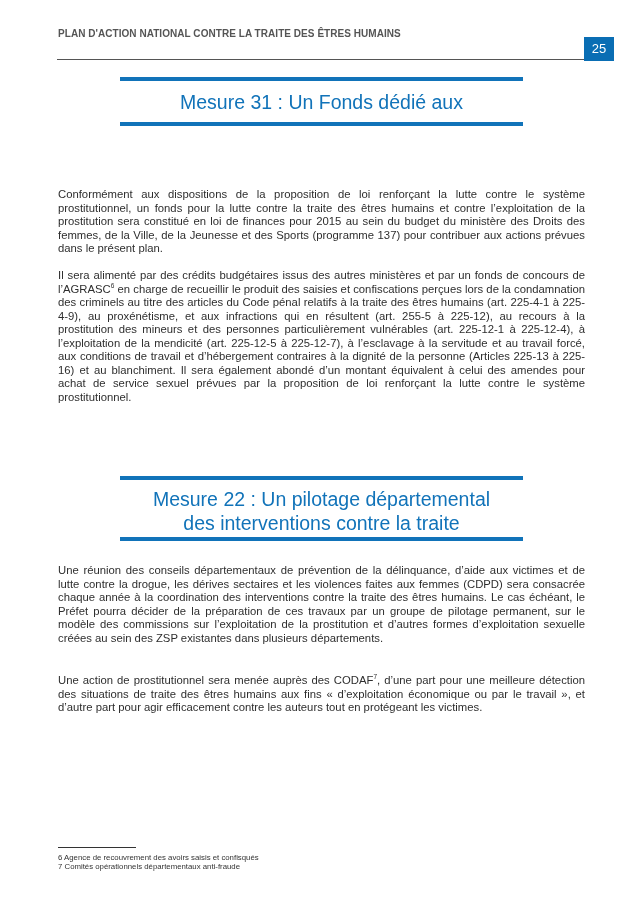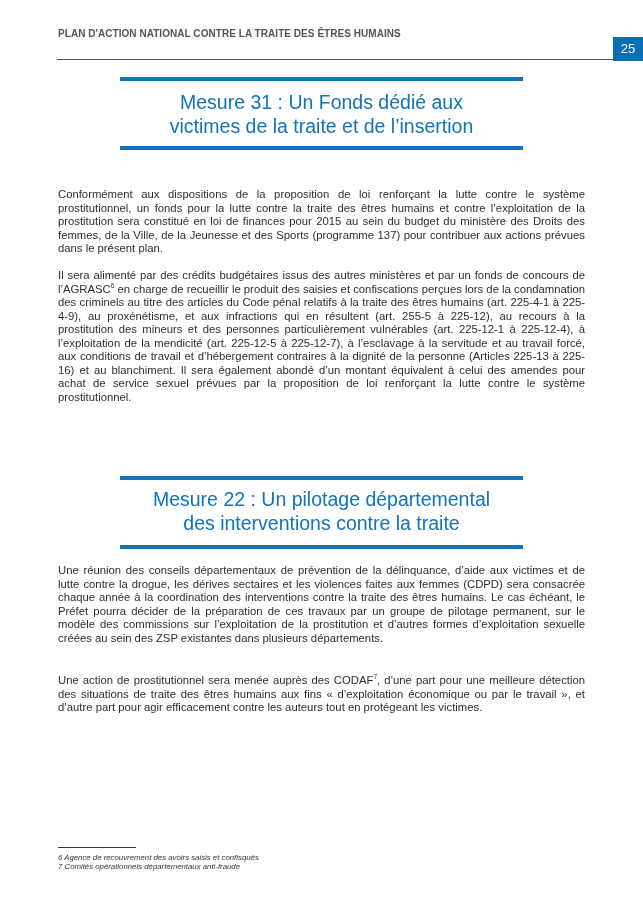--- a/index.html
+++ b/index.html
@@ -8,61 +8,60 @@
     font-family: "Liberation Sans", sans-serif; color:#2b2b2b;
   }
   .running-head {
     position:absolute; left:58px; top:28px;
     font-size:10px; color:#555; letter-spacing:0.05px;font-weight:bold;
   }
   .head-rule {
     position:absolute; left:57px; top:59px; width:556px; height:1px; background:#555;
   }
   .page-num {
-    position:absolute; left:613px; top:37px; width:30px; height:24px;
+    position:absolute; left:584px; top:37px; width:30px; height:24px;
     background:#0a6eb4; color:#fff; font-size:13px; line-height:24px; text-align:center;
   }
   .mesure-block { position:absolute; left:120px; width:403px; }
   .rule-blue { height:4px; background:#1173b9; }
   .mesure-title {
     color:#1173b9; text-align:center; font-size:19.5px; line-height:24px; font-weight:normal;
     margin:0;
   }
   .para {
     position:absolute; left:58px; width:527px; font-size:11.3px; line-height:13.5px;
     text-align:justify; color:#2e2e2e; margin:0;
   }
   .para sup { font-size:6.5px; vertical-align:5px; line-height:0; }
   .fn-rule { position:absolute; left:58px; top:847px; width:78px; height:1px; background:#333; }
-  .footnote { position:absolute; left:58px; font-size:7.8px; line-height:9px; color:#333;font-style:italic; }
+  .footnote { position:absolute; left:58px; font-size:7.8px; line-height:9px; color:#333; }
 </style>
 </head>
 <body>
 
 <div class="running-head">PLAN  D'ACTION NATIONAL CONTRE LA TRAITE DES ÊTRES HUMAINS</div>
 <div class="head-rule"></div>
 <div class="page-num">25</div>
 
 <div class="mesure-block" style="top:77px;">
   <div class="rule-blue"></div>
   <h2 class="mesure-title" style="padding-top:9px;padding-bottom:8px;">
     <div>Mesure 31 : Un Fonds dédié aux</div>
-    <div>victimes de la traite et de l’insertion</div>
   </h2>
   <div class="rule-blue"></div>
 </div>
 
 <p class="para" style="top:188px;">Conformément aux dispositions de la proposition de loi renforçant la lutte contre le système prostitutionnel, un fonds pour la lutte contre la traite des êtres humains et contre l’exploitation de la prostitution sera constitué en loi de finances pour 2015 au sein du budget du ministère des Droits des femmes, de la Ville, de la Jeunesse et des Sports (programme 137) pour contribuer aux actions prévues dans le présent plan.</p>
 <p class="para" style="top:269px;">
   <span>Il sera alimenté par des crédits budgétaires issus des autres ministères et par un fonds de concours de l’AGRASC</span><sup>6</sup><span> en charge de recueillir le produit des saisies et confiscations perçues lors de la condamnation des criminels au titre des articles du Code pénal relatifs à la traite des êtres humains (art. 225-4-1 à 225-4-9), au proxénétisme, et aux infractions qui en résultent (art. 255-5 à 225-12), au recours à la prostitution des mineurs et des personnes particulièrement vulnérables (art. 225-12-1 à 225-12-4), à l’exploitation de la mendicité (art. 225-12-5 à 225-12-7), à l’esclavage à la servitude et au travail forcé, aux conditions de travail et d’hébergement contraires à la dignité de la personne (Articles 225-13 à 225-16) et au blanchiment. Il sera également abondé d’un montant équivalent à celui des amendes pour achat de service sexuel prévues par la proposition de loi renforçant la lutte contre le système prostitutionnel.</span>
 </p>
 
 <div class="mesure-block" style="top:476px;">
   <div class="rule-blue"></div>
-  <h2 class="mesure-title" style="padding-top:7px;padding-bottom:10px;">
+  <h2 class="mesure-title" style="padding-top:7px;padding-bottom:2px;">
     <div>Mesure 22 : Un pilotage départemental</div>
     <div>des interventions contre la traite</div>
   </h2>
   <div class="rule-blue"></div>
 </div>
 
 <p class="para" style="top:564px;">Une réunion des conseils départementaux de prévention de la délinquance, d’aide aux victimes et de lutte contre la drogue, les dérives sectaires et les violences faites aux femmes (CDPD) sera consacrée chaque année à la coordination des interventions contre la traite des êtres humains. Le cas échéant, le Préfet pourra décider de la préparation de ces travaux par un groupe de pilotage permanent, sur le modèle des commissions sur l’exploitation de la prostitution et d’autres formes d’exploitation sexuelle créées au sein des ZSP existantes dans plusieurs départements.</p>
 <p class="para" style="top:674px;">
   <span>Une action de prostitutionnel sera menée auprès des CODAF</span><sup>7</sup><span>, d’une part pour une meilleure détection des situations de traite des êtres humains aux fins « d’exploitation économique ou par le travail », et d’autre part pour agir efficacement contre les auteurs tout en protégeant les victimes.</span>
 </p>

